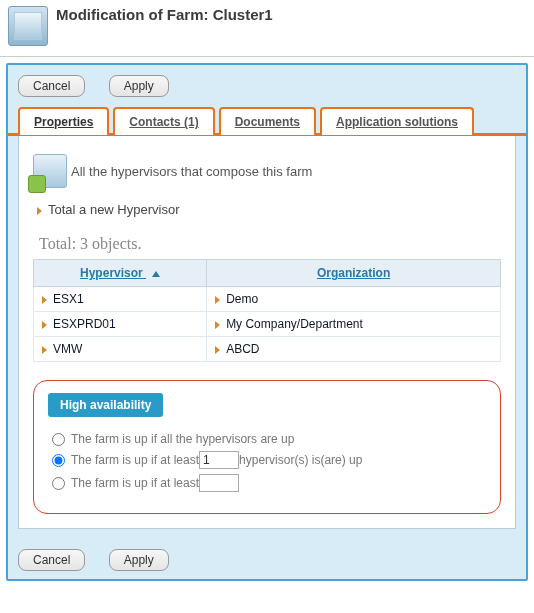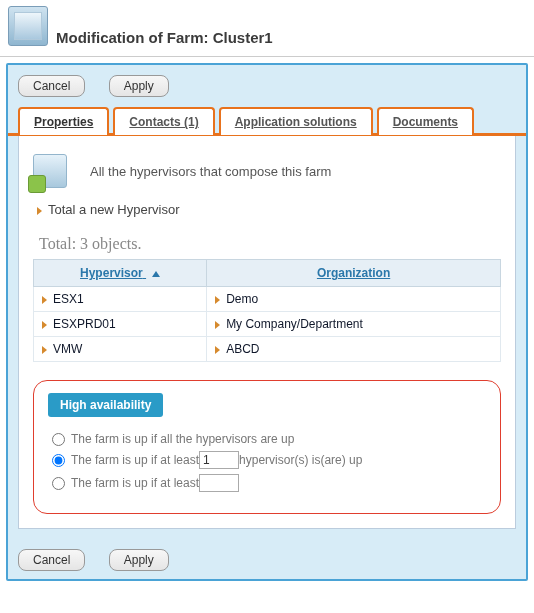--- a/index.html
+++ b/index.html
@@ -6,21 +6,21 @@
   body {
     margin: 0;
     font-family: Tahoma, Verdana, Arial, sans-serif;
     font-size: 12px;
     color: #333;
     background: #fff;
     width: 534px;
   }
   .header {
     display: flex;
-    align-items: flex-end;
+    align-items: flex-start;
     padding: 6px 8px 10px 8px;
     border-bottom: 1px solid #ccc;
   }
   .header-icon {
     width: 40px; height: 40px;
     margin-right: 8px;
     background: linear-gradient(#cfe3f0,#8fb6d0);
     border: 1px solid #7a9db8;
     border-radius: 3px;
     position: relative;
@@ -85,21 +85,21 @@
     background: #fff;
     margin: 0 10px 10px 10px;
     padding: 18px 14px 14px 14px;
     border-left: 1px solid #bcd;
     border-right: 1px solid #bcd;
     border-bottom: 1px solid #bcd;
   }
   .intro {
     display: flex;
     align-items: center;
-    gap: 23px;
+    gap: 4px;
     margin-bottom: 14px;
   }
   .intro-icon {
     width: 34px; height: 34px;
     background: linear-gradient(#e6f2fa,#a8c8dd);
     border:1px solid #93b5cc;
     border-radius:3px;
     position:relative;
   }
   .intro-icon::after{
@@ -201,22 +201,22 @@
 <div class="outer-panel">
 
   <div class="button-row">
     <button class="std">Cancel</button>
     <button class="std">Apply</button>
   </div>
 
   <div class="tabs">
     <div class="tab active">Properties</div>
     <div class="tab">Contacts (1)</div>
+    <div class="tab">Documents</div>
     <div class="tab">Application solutions</div>
-    <div class="tab">Documents</div>
   </div>
 
   <div class="content">
 
     <div class="intro">
       <div class="intro-icon"></div>
       <div class="intro-text">All the hypervisors that compose this farm</div>
     </div>
 
     <div class="create-link">

